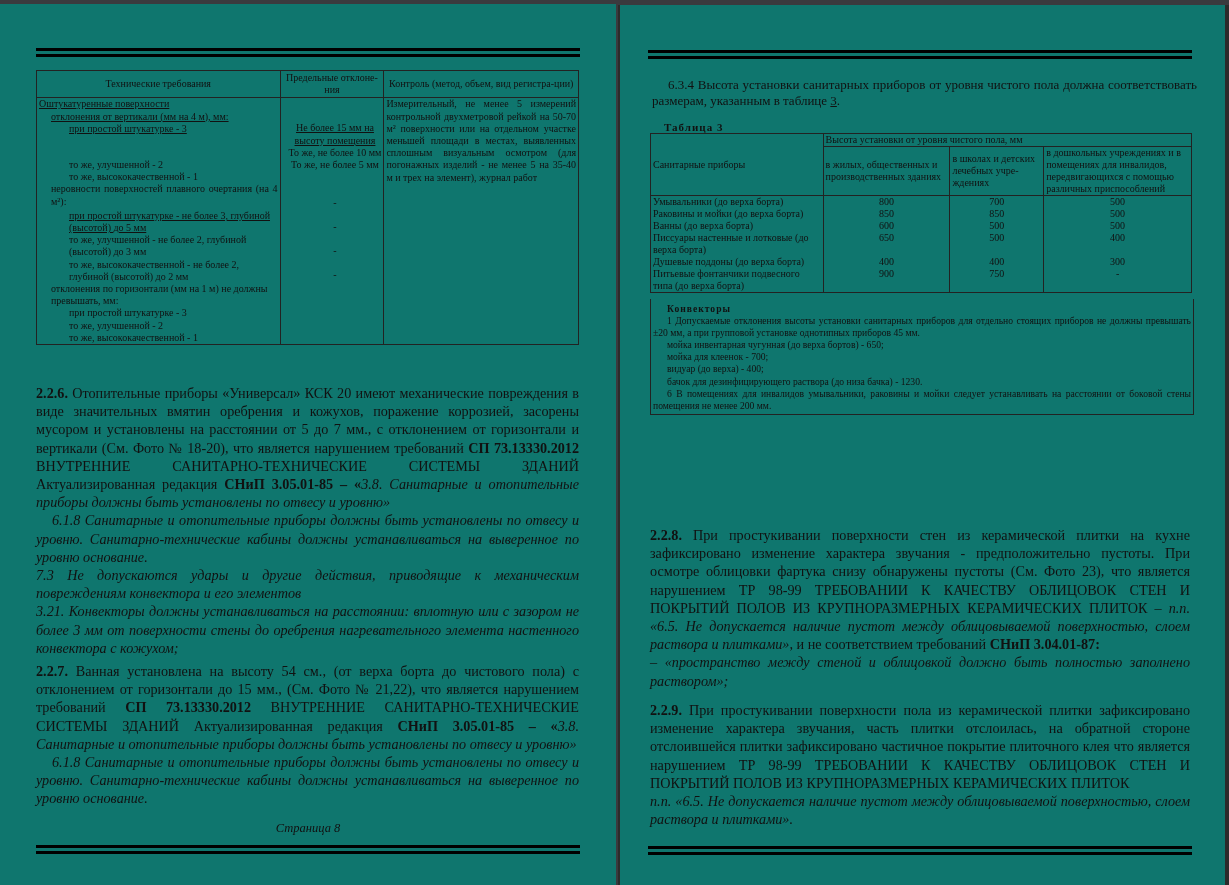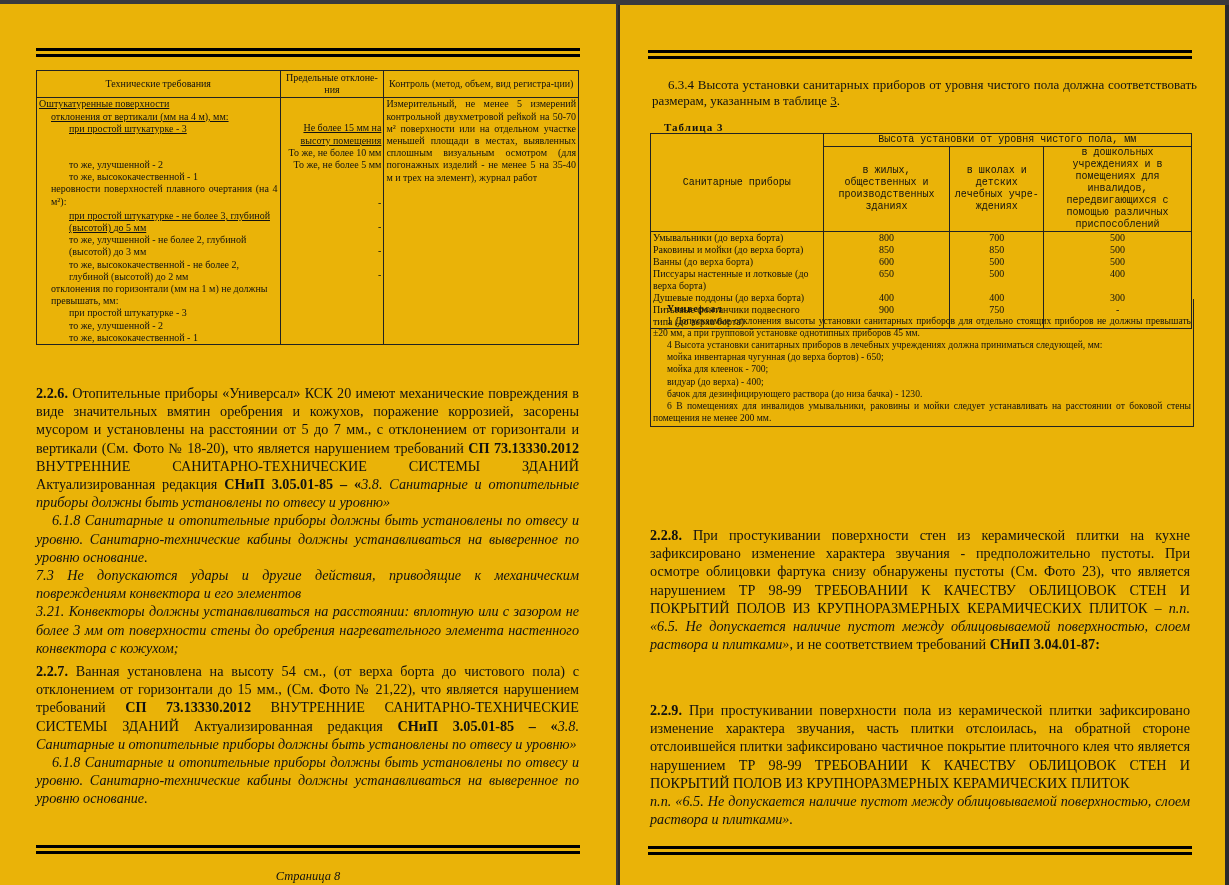--- a/index.html
+++ b/index.html
@@ -1,48 +1,48 @@
 <!DOCTYPE html>
 <html><head>
 <meta charset="utf-8">
 <style>
   html, body { margin:0; padding:0; }
   body { width:1229px; height:885px; background:#3a3a3e; position:relative; overflow:hidden;
          font-family:"Liberation Serif","DejaVu Serif",serif; color:#111; }
-  .page { position:absolute; background:#eab308; overflow:hidden; }
+  .page { position:absolute; background:#0f766e; overflow:hidden; }
   #page-left { left:0; top:4px; width:616px; height:881px; }
   #page-right { left:618px; top:5px; width:607px; height:880px; border-left:2px solid #2b2b2b; }
   .rule-double { position:absolute; height:9px; }
   .rule-double::before, .rule-double::after { content:""; position:absolute; left:0; right:0; background:#000; }
   .rule-double::before { top:0; height:3px; }
   .rule-double::after { top:6px; height:3px; }
   .footer-text { position:absolute; font-style:italic; font-size:12.5px; text-align:center; }
 
   
   table { border-collapse:collapse; }
   .t1 { position:absolute; left:36px; top:66px; width:543px; font-size:10px; line-height:12.2px; }
   .t1 th, .t1 td { border:1px solid #222; vertical-align:top; padding:0 2px; font-weight:normal; }
   .t1 th { text-align:center; vertical-align:middle; padding:1px 2px; }
-  .t1 td.c2 { text-align:right;padding-left:8px; }
+  .t1 td.c2 { text-align:center;padding-left:8px; }
   .t1 td.c3 { text-align:justify; }
   .u { text-decoration:underline; }
   .ind1 { padding-left:12px; display:block; }
   .ind2 { padding-left:30px; display:block; }
   .t1 td { border-top:none; border-bottom:none; }
   .t1 tr.last td { border-bottom:1px solid #222; }
 
   .para { position:absolute; font-size:14.2px; line-height:18.2px; text-align:justify; }
   .para b { font-weight:bold; }
   .para i { }
   .it { font-style:italic; }
 
   
   .t3 { position:absolute; left:30px; top:128px; width:542px; font-size:10px; line-height:12px; }
   .t3 th, .t3 td { border:1px solid #222; font-weight:normal; padding:0 2px; }
-  .t3 th { text-align:center; vertical-align:middle;font-family:Liberation Mono, monospace; }
+  .t3 th { text-align:left; vertical-align:middle; }
   .t3 td { border-top:none; border-bottom:none; vertical-align:top; }
   .t3 td.num { text-align:center; }
   .t3 tr.last td { border-bottom:1px solid #222; }
   .notes { position:absolute; left:30px; top:294px; width:538px; border:1px solid #222; border-top:none;
            font-size:9.6px; line-height:12.1px; padding:4px 2px 2px 2px; text-align:justify; }
   .notes .ttl { font-weight:bold; letter-spacing:1px; padding-left:14px; }
   .notes .n { text-indent:14px; }
   .notes .sub { padding-left:14px; }
   .intro { position:absolute; left:32px; top:72px; width:545px; font-size:13px; line-height:16px; text-align:justify; }
   .intro .first { text-indent:16px; }
@@ -110,21 +110,21 @@
     <div class="it">7.3 Не допускаются удары и другие действия, приводящие к механическим повреждениям конвектора и его элементов</div>
     <div class="it">3.21. Конвекторы должны устанавливаться на расстоянии: вплотную или с зазором не более 3 мм от поверхности стены до оребрения нагревательного элемента настенного конвектора с кожухом;</div>
   </div>
 
   <div class="para" style="left:36px; top:658px; width:543px;">
     <b>2.2.7.</b><span> Ванная установлена на высоту 54 см., (от верха борта до чистового пола) с отклонением от горизонтали до 15 мм., (См. Фото № 21,22), что является нарушением требований </span><b>СП 73.13330.2012</b><span> ВНУТРЕННИЕ САНИТАРНО-ТЕХНИЧЕСКИЕ СИСТЕМЫ ЗДАНИЙ Актуализированная редакция </span><b>СНиП 3.05.01-85 – «</b><i>3.8. Санитарные и отопительные приборы должны быть установлены по отвесу и уровню»</i>
     <div class="it" style="text-indent:16px">6.1.8 Санитарные и отопительные приборы должны быть установлены по отвесу и уровню. Санитарно-технические кабины должны устанавливаться на выверенное по уровню основание.</div>
   </div>
 
   <div class="rule-double" style="left:36px; top:841px; width:544px;"></div>
-  <div class="footer-text" style="left:36px; top:865px; width:544px;">Страница 8</div>
+  <div class="footer-text" style="left:36px; top:817px; width:544px;">Страница 8</div>
 </div>
 
 <div class="page" id="page-right">
   <div class="rule-double" style="left:28px; top:45px; width:544px;"></div>
 
   <div class="intro">
     <div class="first"><span>6.3.4 Высота установки санитарных приборов от уровня чистого пола должна соответствовать размерам, указанным в таблице </span><span class="u">3</span><span>.</span></div>
   </div>
   <div class="tbl-caption">Таблица 3</div>
 
@@ -180,32 +180,32 @@
         <tr class="last">
           <td>Питьевые фонтанчики подвесного типа (до верха борта)</td>
           <td class="num">900</td>
           <td class="num">750</td>
           <td class="num">-</td>
         </tr>
       </tbody>
   </table>
 
   <div class="notes">
-    <div class="ttl">Универсал</div>
+    <div class="ttl">Конвекторы</div>
     <div class="n">1 Допускаемые отклонения высоты установки санитарных приборов для отдельно стоящих приборов не должны превышать ±20 мм, а при групповой установке однотипных приборов 45 мм.</div>
-    <div class="n">4 Высота установки санитарных приборов в лечебных учреждениях должна приниматься следующей, мм:</div>
     <div class="sub">мойка инвентарная чугунная (до верха бортов) - 650;</div>
     <div class="sub">мойка для клеенок - 700;</div>
     <div class="sub">видуар (до верха) - 400;</div>
     <div class="sub">бачок для дезинфицирующего раствора (до низа бачка) - 1230.</div>
     <div class="n">6 В помещениях для инвалидов умывальники, раковины и мойки следует устанавливать на расстоянии от боковой стены помещения не менее 200 мм.</div>
   </div>
 
   <div class="para" style="left:30px; top:521px; width:540px;">
     <b>2.2.8.</b><span> При простукивании поверхности стен из керамической плитки на кухне зафиксировано изменение характера звучания - предположительно пустоты. При осмотре облицовки фартука снизу обнаружены пустоты (См. Фото 23), что является нарушением ТР 98-99  ТРЕБОВАНИИ К КАЧЕСТВУ ОБЛИЦОВОК СТЕН И ПОКРЫТИЙ ПОЛОВ ИЗ КРУПНОРАЗМЕРНЫХ КЕРАМИЧЕСКИХ ПЛИТОК – </span><i>п.п. «6.5. Не допускается наличие пустот между облицовываемой поверхностью, слоем раствора и плитками»</i><span>, и не соответствием требований </span><b>СНиП 3.04.01-87:</b>
+    <div class="it">– «пространство между стеной и облицовкой должно быть полностью заполнено раствором»;</div>
   </div>
 
   <div class="para" style="left:30px; top:696px; width:540px;">
     <b>2.2.9.</b><span> При простукивании поверхности пола из керамической плитки зафиксировано изменение характера звучания, часть плитки отслоилась, на обратной стороне отслоившейся плитки зафиксировано частичное покрытие плиточного клея что является нарушением ТР 98-99  ТРЕБОВАНИИ К КАЧЕСТВУ ОБЛИЦОВОК СТЕН И ПОКРЫТИЙ ПОЛОВ ИЗ КРУПНОРАЗМЕРНЫХ КЕРАМИЧЕСКИХ ПЛИТОК</span>
     <div class="it">п.п. «6.5. Не допускается наличие пустот между облицовываемой поверхностью, слоем раствора и плитками».</div>
   </div>
 
   <div class="rule-double" style="left:28px; top:841px; width:544px;"></div>
   <div class="footer-text" style="left:28px; top:880px; width:544px;">Страница 9</div>
 </div>

